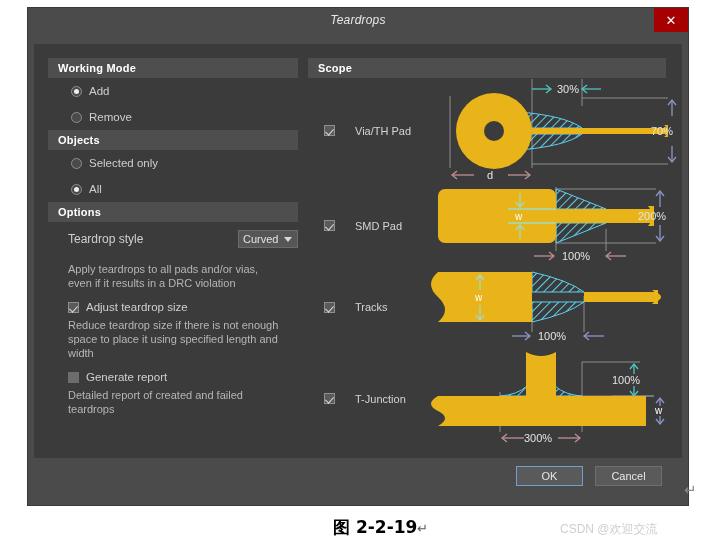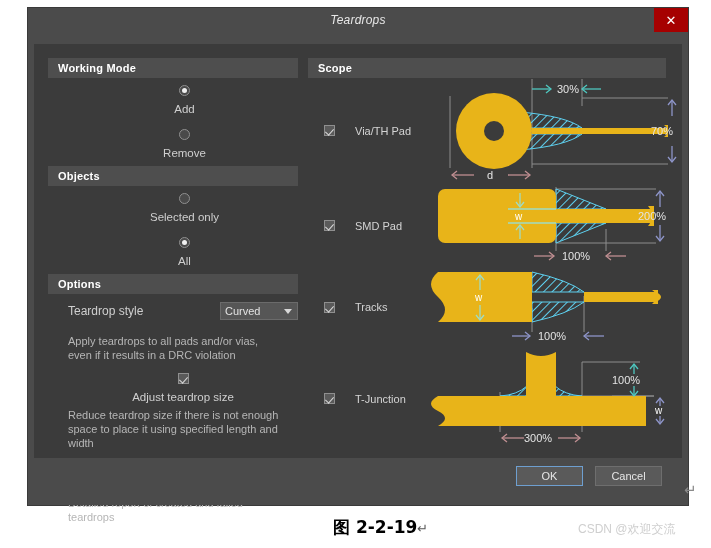--- a/index.html
+++ b/index.html
@@ -33,40 +33,40 @@
   .sec-head{
     background:#4e4e4e;color:#ffffff;font-size:11px;font-weight:bold;
     padding:4px 0 4px 10px;letter-spacing:.2px;
   }
   
   .left-col{
     position:absolute;left:14px;top:14px;width:250px;
   }
   .radio-row,.check-row{
     display:flex;align-items:center;gap:7px;
-    color:#cfcfcf;font-size:11.5px;flex-direction:column;
+    color:#cfcfcf;font-size:11.5px;
   }
   .radio-row{padding:7px 0 7px 23px;}
   .radio{
     width:11px;height:11px;border-radius:50%;
     border:1px solid #8f8f8f;background:#4a4a4a;
     box-sizing:border-box;position:relative;flex:none;
   }
   .radio.on::after{
     content:"";position:absolute;left:2px;top:2px;width:5px;height:5px;
     border-radius:50%;background:#f0f0f0;
   }
   .row-label{white-space:nowrap;}
   
   .field-row{
     display:flex;align-items:center;padding:8px 0 6px 20px;
   }
   .field-label{color:#cfcfcf;font-size:12px;flex:1;}
   .select{
-    width:78px;height:18px;background:#565656;border:1px solid #6b6b6b;
+    width:60px;height:18px;background:#565656;border:1px solid #6b6b6b;
     color:#e3e3e3;font-size:11px;display:flex;align-items:center;
     padding:0 4px;box-sizing:border-box;position:relative;cursor:pointer;
   }
   .select .caret{
     position:absolute;right:5px;top:50%;margin-top:-2px;
     width:0;height:0;border-left:4px solid transparent;
     border-right:4px solid transparent;border-top:5px solid #d8d8d8;
   }
   
   .opt-block{padding:6px 0 0 20px;}
@@ -115,21 +115,21 @@
     position:absolute;right:0px;top:10px;color:#8a8a8a;font-size:15px;
   }
   
   .caption{
     position:absolute;left:296px;top:516px;
     font-family:"DejaVu Sans","Liberation Sans",sans-serif;
     font-size:17px;font-weight:bold;color:#000000;white-space:nowrap;margin-left:37px;
   }
   .caption .pil{font-weight:normal;color:#555;font-size:13px;}
   .watermark{
-    position:absolute;left:578px;top:521px;
+    position:absolute;left:560px;top:521px;
     color:#cfcfcf;font-size:12px;white-space:nowrap;
   }
 </style>
 </head>
 <body>
 
 <div class="dialog">
 
   <div class="titlebar">
     <span class="title-text">Teardrops</span>

